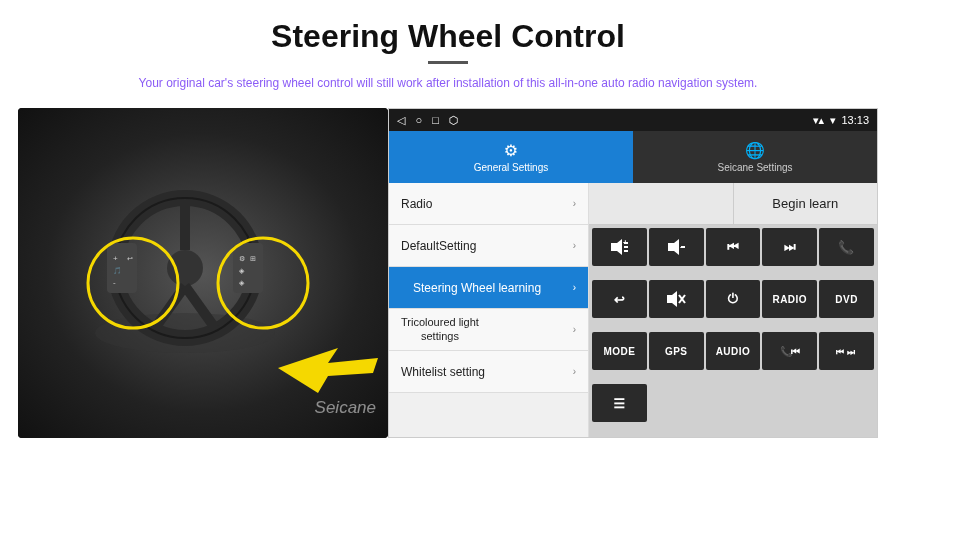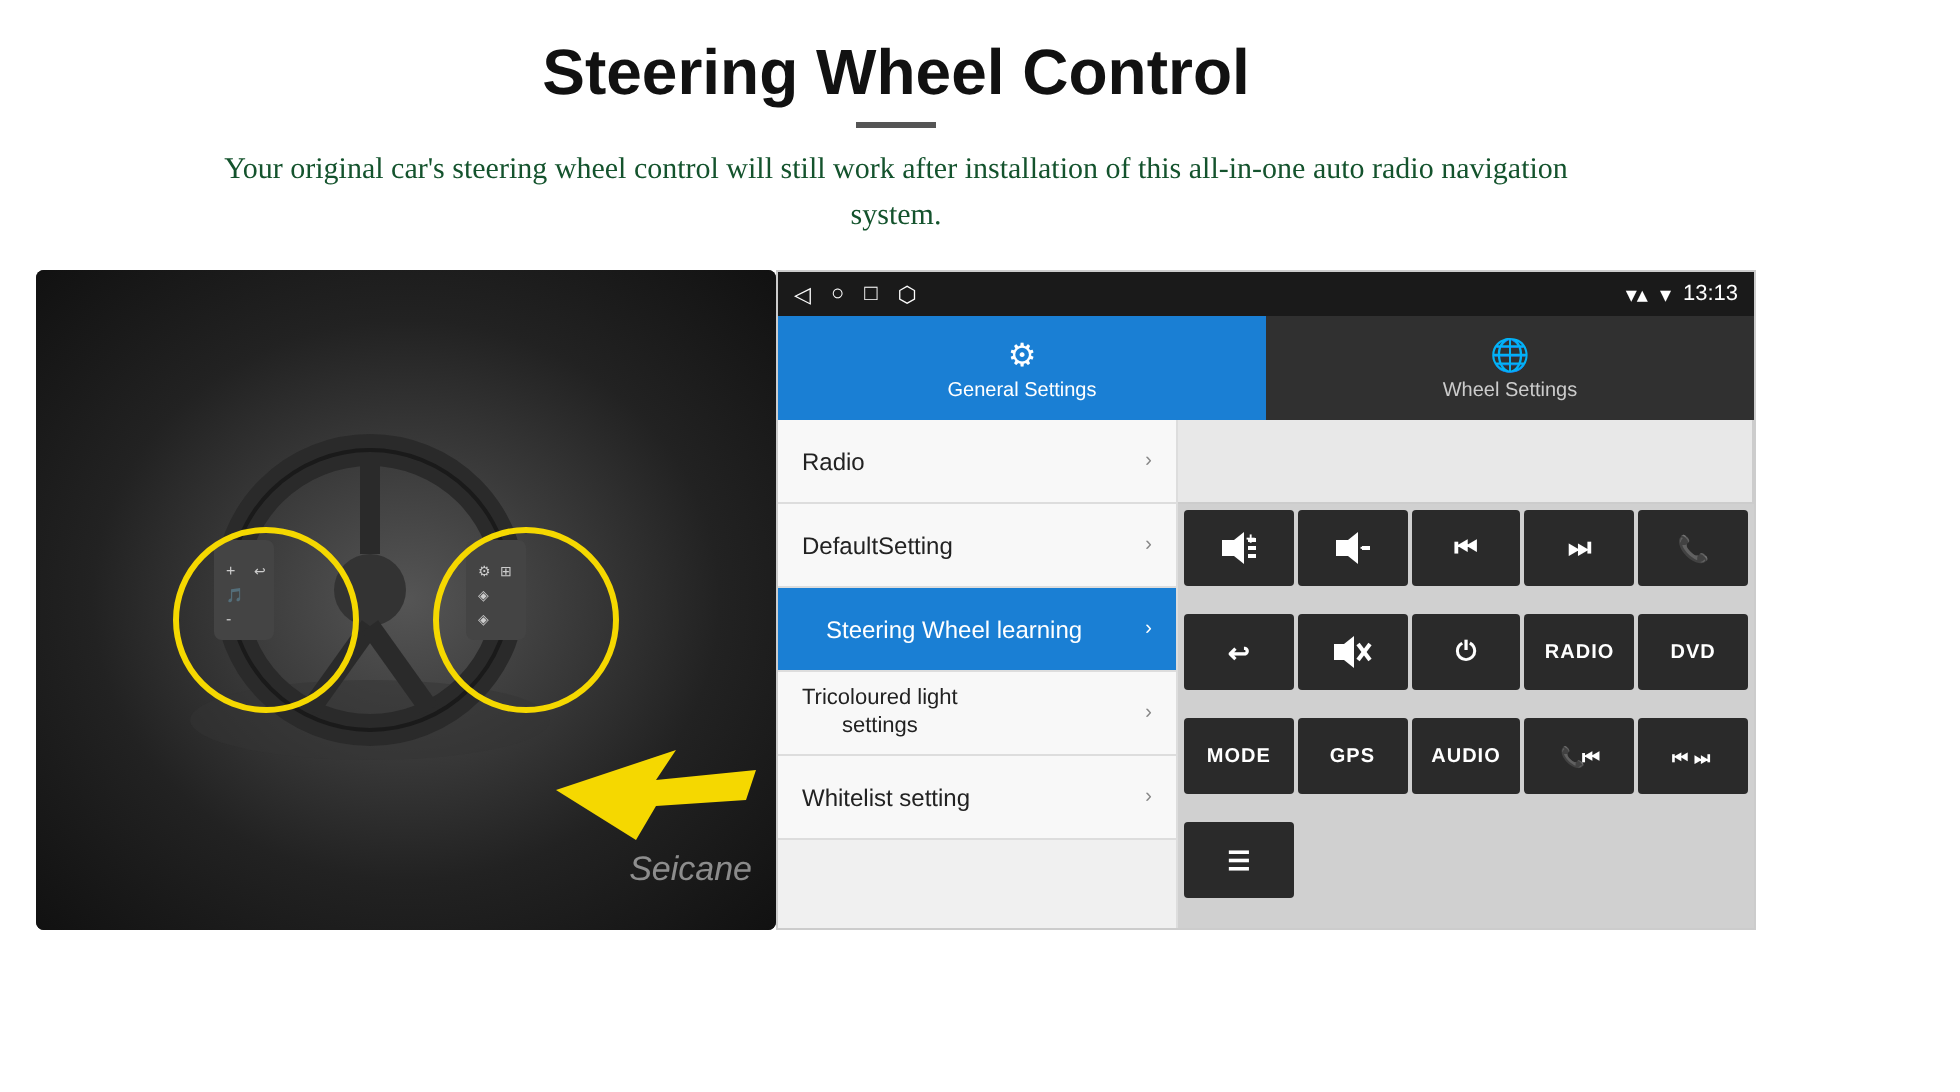--- a/index.html
+++ b/index.html
@@ -34,26 +34,25 @@
     }
 
     .title-divider {
       width: 40px;
       height: 3px;
       background: #555;
       margin: 0 auto 10px;
     }
 
     .page-subtitle {
-      font-size: 15px;
-      color: #14532d;
+      font-size: 12px;
+      color: #8b5cf6;
       line-height: 1.5;
       max-width: 700px;
       margin: 0 auto;
-      font-family: Liberation Serif, serif;
     }
 
     .content-area {
       display: flex;
       width: 100%;
       flex: 1;
       padding: 8px 18px 0;
       gap: 0;
     }
 
@@ -352,21 +351,21 @@
         </div>
       </div>
 
       <div class="tab-bar">
         <div class="tab-active">
           <span class="tab-icon">⚙</span>
           <span>General Settings</span>
         </div>
         <div class="tab-inactive">
           <span class="tab-icon">🌐</span>
-          <span>Wheel Settings</span>
+          <span>Seicane Settings</span>
         </div>
       </div>
 
       <div class="main-panel">
 
         <div class="left-menu">
           <div class="menu-item">
             <span>Radio</span>
             <span class="chevron">›</span>
           </div>
@@ -385,20 +384,21 @@
           <div class="menu-item">
             <span>Whitelist setting</span>
             <span class="chevron">›</span>
           </div>
         </div>
 
         <div class="right-controls">
 
           <div class="begin-learn-row">
             <div class="empty-cell"></div>
+            <button class="begin-learn-btn">Begin learn</button>
           </div>
 
           <div class="control-grid">
 
             <div class="ctrl-btn">
               <svg width="20" height="20" viewBox="0 0 20 20">
                   <polygon points="2,6 8,6 13,2 13,18 8,14 2,14" fill="white"></polygon>
                   <line x1="15" y1="6" x2="19" y2="6" stroke="white" stroke-width="2"></line>
                   <line x1="15" y1="10" x2="19" y2="10" stroke="white" stroke-width="2"></line>
                   <line x1="15" y1="14" x2="19" y2="14" stroke="white" stroke-width="2"></line>

